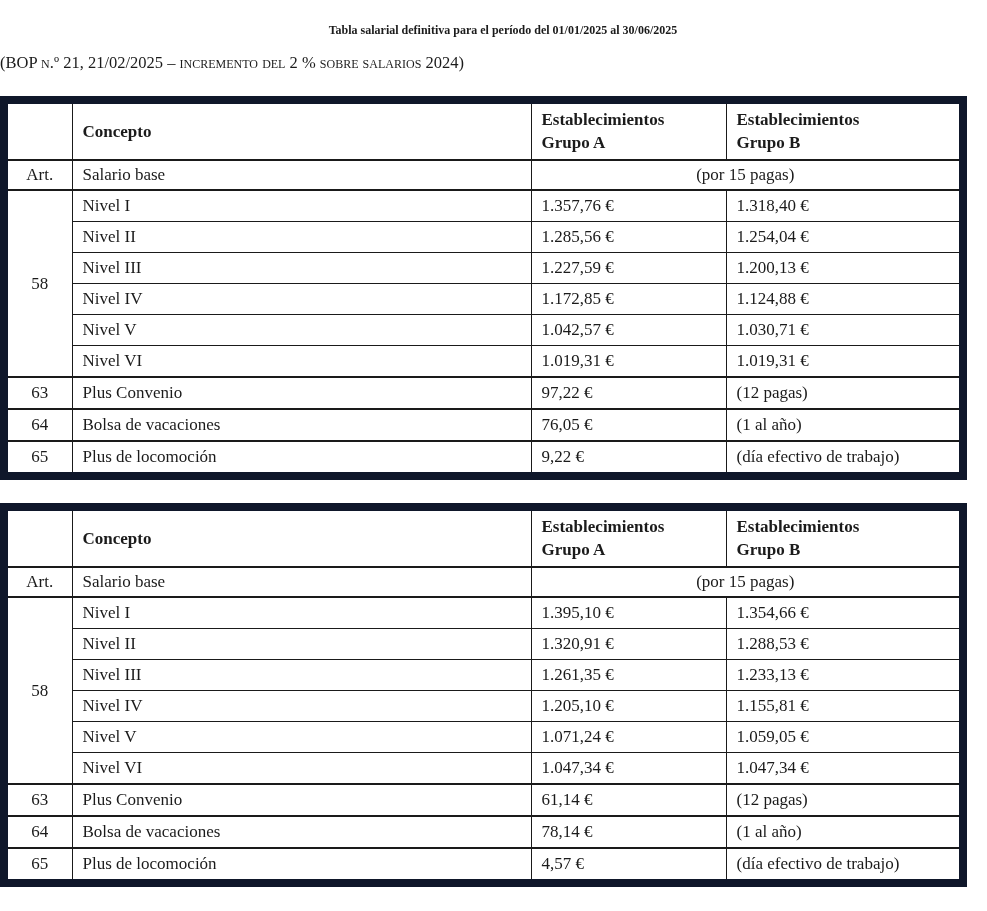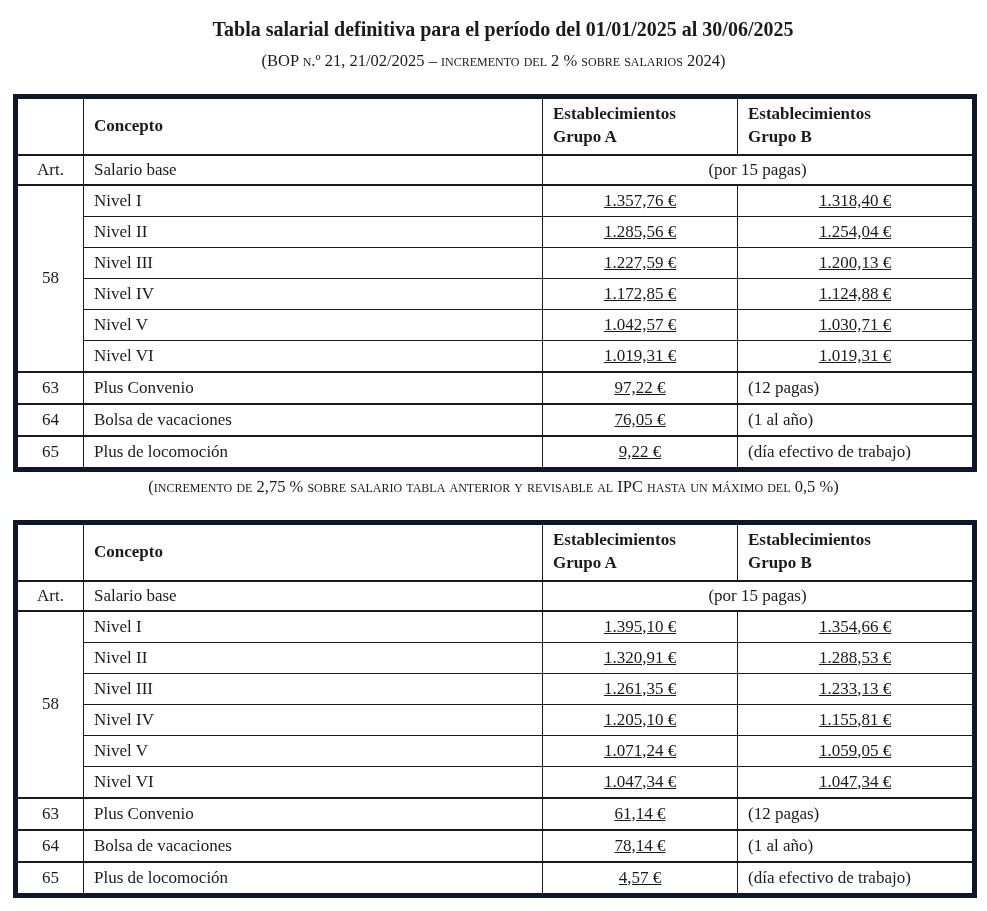--- a/index.html
+++ b/index.html
@@ -11,43 +11,42 @@
     width: 987px;
     height: 911px;
     font-family: "Liberation Serif", "DejaVu Serif", serif;
     color: #1b1b1b;
     overflow: hidden;
   }
   .doc {
     padding-top: 7px;
   }
   .title {
-    margin: 10px;
+    margin: 16px;
     text-align: center;
-    font-size: 20px;
+    font-size: 12px;
     font-weight: bold;
     line-height: 1.2;
     padding-left: 19px;
   }
   .subtitle {
     margin: 5px 0 0 0;
-    text-align: center;
     font-size: 16.5px;
     font-variant: small-caps;
     line-height: 1.2;
   }
   .block-2 .title {
     margin-top: 17px;
   }
   table.salary {
     border-collapse: collapse;
     table-layout: fixed;
     width: 959px;
-    margin: 23px 0 0 13px;
-    border: 5px solid #0f172a;
+    margin: 23px 0 0 0;
+    border: 8px solid #0f172a;
   }
   table.salary td {
     border: 1.5px solid #1a1a1a;
     font-size: 17px;
     padding: 3px 10px;
     height: 24px;
     vertical-align: middle;
     overflow: hidden;
   }
   tr.r-head td {
@@ -58,21 +57,21 @@
     font-weight: normal;
     height: 22px;
     border-top-width: 2.5px;
     border-bottom-width: 2.5px;
   }
   tr.r-extra td {
     border-top-width: 2.5px;
     border-bottom-width: 2.5px;
   }
   td.center { text-align: center; }
-  td.num { text-align: center; padding-right: 12px; text-decoration: underline; }
+  td.num { text-align: left; padding-right: 12px; }
   td.pre { white-space: pre-line; text-align: left; line-height: 1.35; }
 </style>
 </head>
 <body>
 
 <div class="doc">
 
   <section class="block block-1">
     <h2 class="title">Tabla salarial definitiva para el período del 01/01/2025 al 30/06/2025</h2>
     <p class="subtitle">(BOP n.º 21, 21/02/2025 – incremento del 2 % sobre salarios 2024)</p>
@@ -145,21 +144,20 @@
         <td class="center">65</td>
         <td>Plus de locomoción</td>
         <td class="num">9,22 €</td>
         <td>(día efectivo de trabajo)</td>
       </tr>
     </tbody>
       </table>
   </section>
 
   <section class="block block-2">
-    <p class="subtitle">(incremento de 2,75 % sobre salario tabla anterior y revisable al IPC hasta un máximo del 0,5 %)</p>
 
     <table class="salary">
       <colgroup>
         <col style="width:68px">
           <col style="width:459px">
           <col style="width:195px">
           <col style="width:237px">
       </colgroup>
       <tbody>
           <tr class="r-head">

